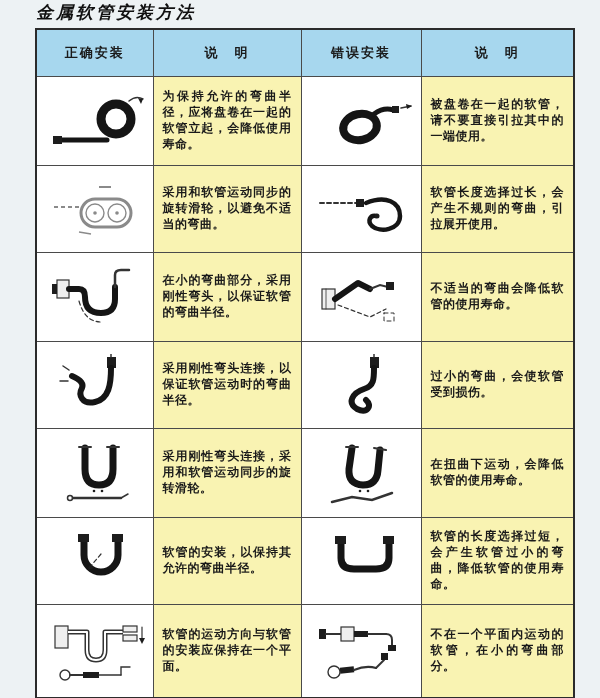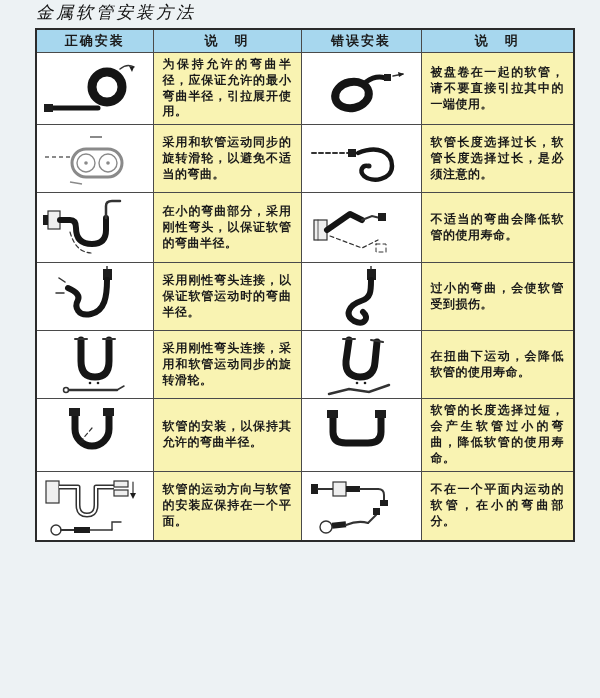--- a/index.html
+++ b/index.html
@@ -5,33 +5,33 @@
   html,body{margin:0;padding:0;}
   body{
     width:600px;height:698px;
     background:var(--page-bg,#edf2f4);
     font-family:"DejaVu Sans",sans-serif;
     position:relative;overflow:hidden;
   }
   .page-title{
     position:absolute;left:36px;top:1px;
     font-family:"DejaVu Serif",serif;
-    font-style:italic;font-weight:normal;
+    font-style:italic;font-weight:bold;
     font-size:17px;letter-spacing:3px;color:#111;text-align:center;
   }
   table.install-table{
     position:absolute;left:35px;top:28px;
     width:538px;border-collapse:collapse;
     table-layout:fixed;
     border:2px solid #2b2b2b;
     background:#fff;
   }
   .install-table td,.install-table th{
     border:1px solid #4a4a4a;
-    padding:0;vertical-align:middle;
+    padding:12px;vertical-align:middle;
     overflow:hidden;
   }
   .install-table th{
     background:var(--header-bg,#a7d7ee);
     font-size:13px;font-weight:bold;color:#1a1a1a;
     letter-spacing:2px;height:22px;
   }
   td.img-cell{background:var(--img-bg,#ffffff);text-align:center;}
   td.desc-cell{
     background:var(--desc-bg,#f9f3b2);
@@ -70,21 +70,21 @@
   <tr style="height:72px">
     <td class="img-cell">
       <svg class="illu" width="110" height="64" viewBox="0 0 110 64">
         <circle class="hose" cx="67" cy="30" r="15" stroke-width="9"></circle>
         <path class="hose" d="M10,51 L58,51" stroke-width="5"></path>
         <rect class="fit" x="4" y="47" width="9" height="8"></rect>
         <path class="thin" d="M80,12 Q87,6 94,10" stroke-width="1.5"></path>
         <polygon class="fit" points="94,10 89,9 92,15"></polygon>
       </svg>
     </td>
-    <td class="desc-cell">为保持允许的弯曲半径，应保证允许的最小弯曲半径，引拉展开使用。</td>
+    <td class="desc-cell">为保持允许的弯曲半径，应将盘卷在一起的软管立起，会降低使用寿命。</td>
     <td class="img-cell">
       <svg class="illu" width="110" height="64" viewBox="0 0 110 64">
         <g transform="rotate(-12 46 38)">
               <ellipse class="hose" cx="46" cy="38" rx="17" ry="13" stroke-width="8"></ellipse>
             </g>
         <path class="hose" d="M60,25 Q70,18 79,21" stroke-width="5"></path>
         <rect class="fit" x="78" y="17" width="7" height="7"></rect>
         <path class="thin" d="M87,19 L97,17" stroke-width="1.5"></path>
         <polygon class="fit" points="98,17 92,15 93,20"></polygon>
       </svg>
@@ -108,21 +108,21 @@
     </td>
     <td class="desc-cell">采用和软管运动同步的旋转滑轮，以避免不适当的弯曲。</td>
     <td class="img-cell">
       <svg class="illu" width="110" height="62" viewBox="0 0 110 62">
         <line class="thin dash" x1="6" y1="25" x2="42" y2="25" stroke-width="2"></line>
         <rect class="fit" x="42" y="21" width="8" height="8"></rect>
         <path class="hose" d="M52,25 C72,17 86,24 86,38 C86,52 66,55 58,48 C53,43 56,37 62,38" stroke-width="4.5"></path>
         <circle class="fit" cx="63" cy="38" r="2.5"></circle>
       </svg>
     </td>
-    <td class="desc-cell">软管长度选择过长，软管长度选择过长，是必须注意的。</td>
+    <td class="desc-cell">软管长度选择过长，会产生不规则的弯曲，引拉展开使用。</td>
   </tr>
 
   <tr style="height:70px">
     <td class="img-cell">
       <svg class="illu" width="110" height="64" viewBox="0 0 110 64">
         <rect class="box" x="8" y="15" width="12" height="18"></rect>
         <rect class="fit" x="3" y="19" width="5" height="10"></rect>
         <path class="hose" d="M20,24 L30,24 Q36,24 36,32 Q36,48 52,48 Q66,48 66,34 L66,22" stroke-width="6"></path>
         <path class="thin" d="M66,22 L66,10 Q66,5 72,5 L80,5" stroke-width="2.5"></path>
         <path class="thin dash" d="M30,36 Q36,58 54,57" stroke-width="1.2"></path>

